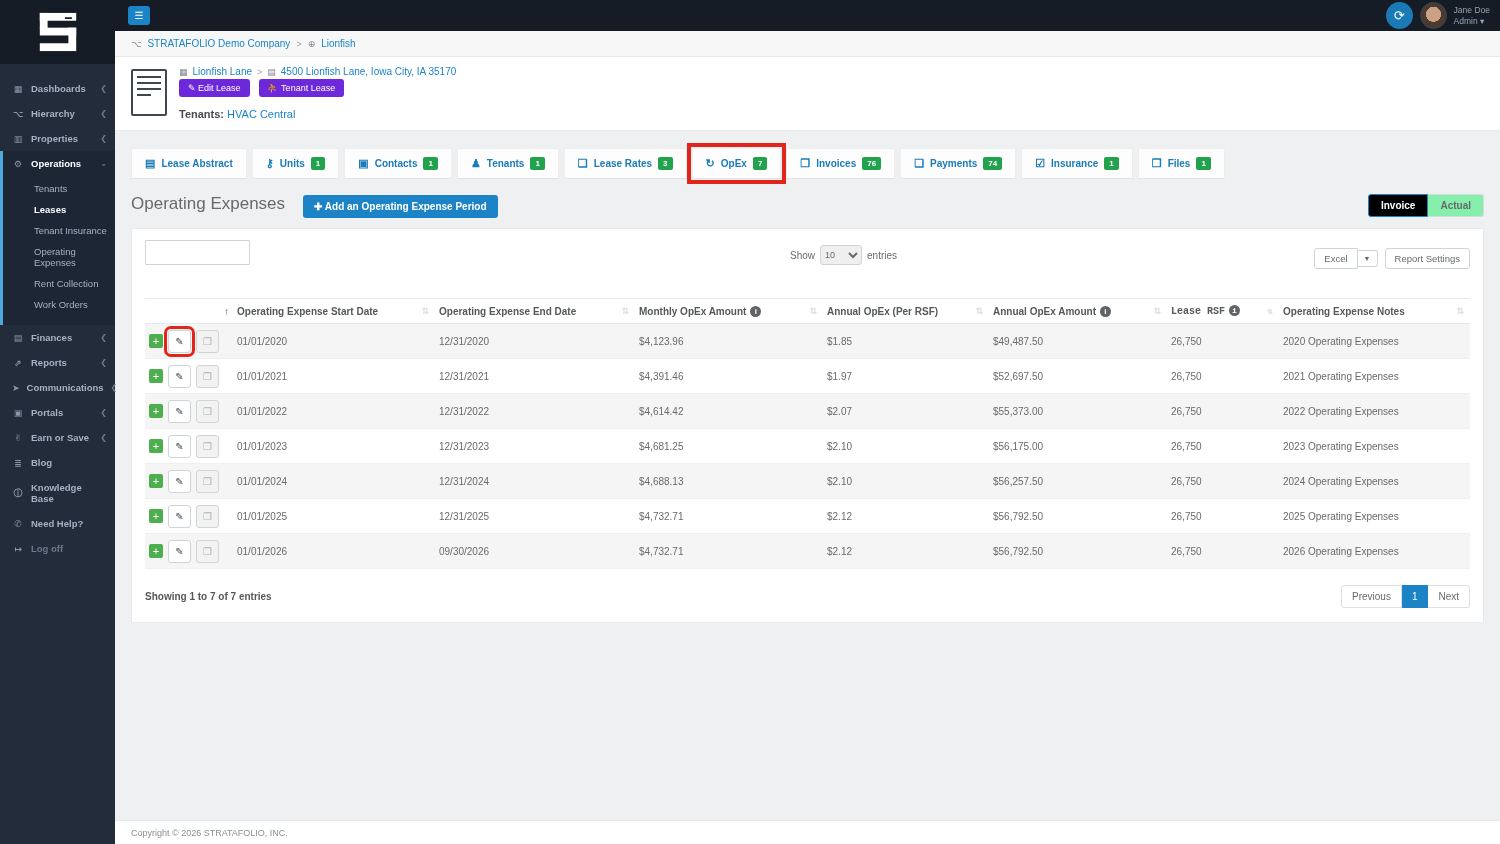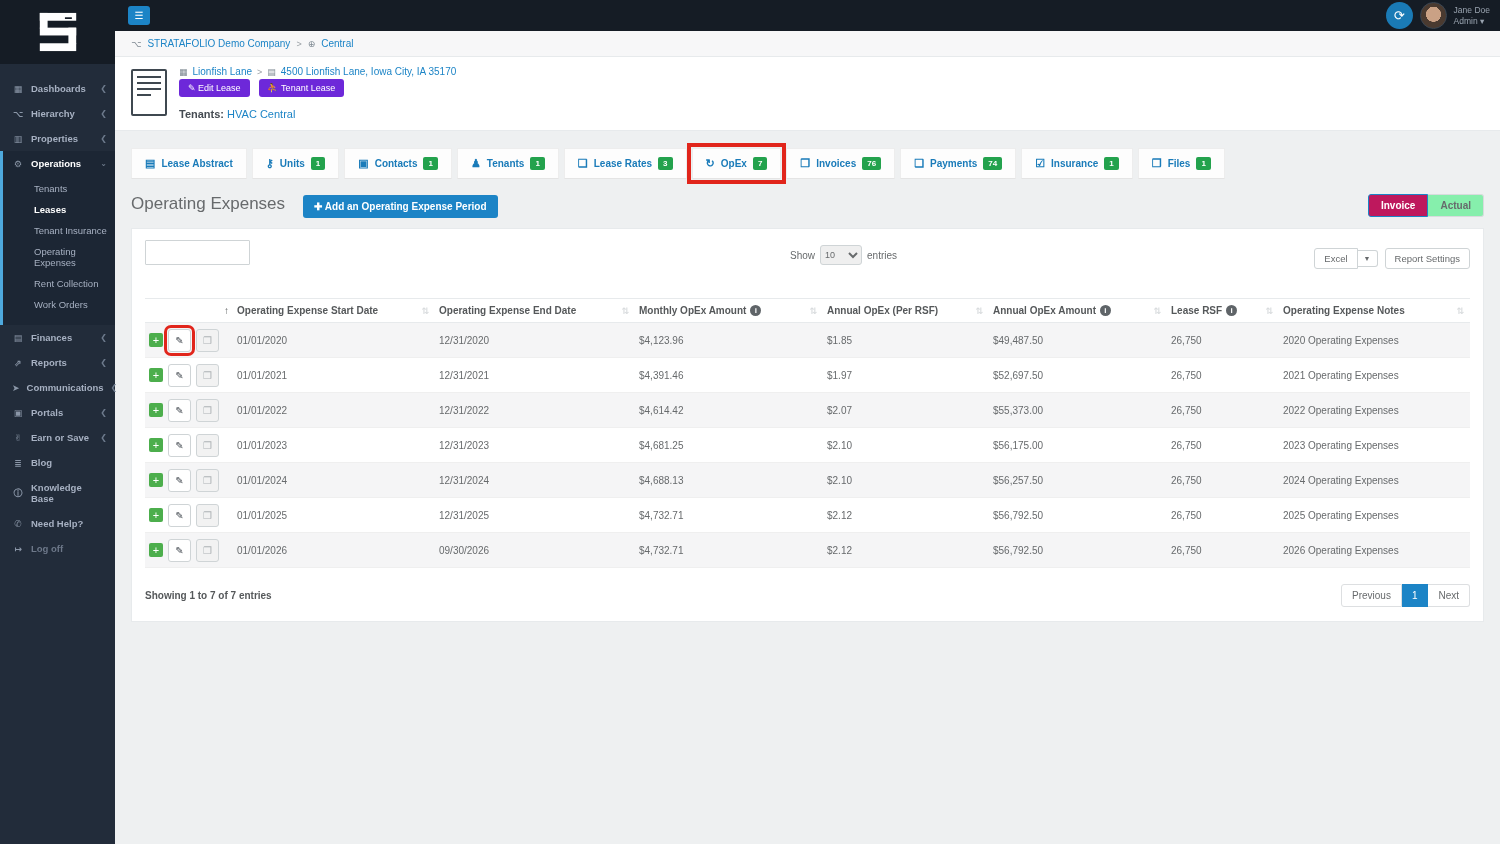--- a/index.html
+++ b/index.html
@@ -68,21 +68,21 @@
   .tab .t-ico { font-size:11px; color:#1a7bb9; }
   .badge { background:#23a24d; color:#fff; font-size:8px; font-weight:bold; padding:2px 5px; border-radius:2px; }
   .tab.hl { outline:4px solid #e1251b; outline-offset:1px; }
 
   .opex-headrow { display:flex; align-items:flex-start; margin-top:15px; }
   .opex-title { font-size:17px; color:#676a6c; font-weight:normal; }
   .add-btn { margin-left:18px; margin-top:1px; background:#1c84c6; color:#fff; border:none; border-radius:3px;
              font-size:10px; font-weight:bold; padding:6px 11px; cursor:pointer; }
   .toggle { margin-left:auto; display:flex; }
   .toggle button { font-size:10px; font-weight:bold; padding:5px 12px; border:1px solid #d8dbdd; cursor:pointer; }
-  .toggle .on { background:#be185d; color:#fff; border-color:#1c84c6; border-radius:3px 0 0 3px; }
+  .toggle .on { background:#000000; color:#fff; border-color:#1c84c6; border-radius:3px 0 0 3px; }
   .toggle .off { background:#86efac; color:#676a6c; border-left:none; border-radius:0 3px 3px 0; }
 
   
   .card { background:#fff; border:1px solid #e7eaec; margin-top:10px; padding:11px 13px 14px 13px; position:relative; }
   .toolbar { position:relative; height:40px; }
   .search-input { width:105px; height:25px; border:1px solid #cfd4d6; border-radius:1px; padding:0 6px; font-size:10px; }
   .show-entries { position:absolute; left:645px; top:5px; font-size:10px; display:flex; align-items:center; gap:5px; }
   .show-entries select { width:42px; height:20px; font-size:9px; border:1px solid #cfd4d6; border-radius:3px; color:#676a6c; }
   .export-group { position:absolute; right:0; top:8px; display:flex; align-items:center; }
   .x-btn { background:#fff; border:1px solid #cfd4d6; font-size:9.5px; color:#676a6c; padding:4px 9px; cursor:pointer; }
@@ -223,21 +223,21 @@
           <div>Admin ▾</div>
         </div>
       </div>
     </div>
 
     <div class="crumb-bar">
       <span class="crumb-ico">⌥</span>
       <span class="crumb-link">STRATAFOLIO Demo Company</span>
       <span class="crumb-sep">&gt;</span>
       <span class="crumb-ico">⊕</span>
-      <span class="crumb-link">Central</span>
+      <span class="crumb-link">Lionfish</span>
     </div>
 
     <div class="lease-header">
       <div class="doc-badge">
           <i></i>
           <i></i>
           <i></i>
           <i class="short"></i>
         </div>
       <div class="lh-left">
@@ -340,21 +340,21 @@
           <thead id="opex-thead">
               <tr>
                 <th style="width: 88px;">
                   <span class="sort-up" style="float:right">↑</span>
                 </th>
                 <th style="width: 202px;"><span>Operating Expense Start Date</span><span class="sort">⇅</span></th>
                 <th style="width: 200px;"><span>Operating Expense End Date</span><span class="sort">⇅</span></th>
                 <th style="width: 188px;"><span>Monthly OpEx Amount</span><i class="info-ico">i</i><span class="sort">⇅</span></th>
                 <th style="width: 166px;"><span>Annual OpEx (Per RSF)</span><span class="sort">⇅</span></th>
                 <th style="width: 178px;"><span>Annual OpEx Amount</span><i class="info-ico">i</i><span class="sort">⇅</span></th>
-                <th style="width: 112px;"><span>Lease RSF</span><i class="info-ico">i</i><span class="sort">⇅</span></th>
+                <th style="width: 112px; font-family: Liberation Mono, monospace;"><span>Lease RSF</span><i class="info-ico">i</i><span class="sort">⇅</span></th>
                 <th><span>Operating Expense Notes</span><span class="sort">⇅</span></th>
               </tr>
             </thead>
           <tbody id="opex-tbody">
               <tr class="odd">
                 <td>
                   <div class="row-controls">
                     <button class="plus-btn">+</button>
                     <button class="mini-btn hl"><span>✎</span></button>
                     <button class="mini-btn disabled"><span>❐</span></button>
@@ -471,14 +471,17 @@
           <span class="showing">Showing 1 to 7 of 7 entries</span>
           <div class="pager">
             <button class="pg prev">Previous</button>
             <button class="pg cur">1</button>
             <button class="pg next">Next</button>
           </div>
         </div>
       </div>
     </div>
 
+    <div class="page-footer">
+      <span>Copyright © 2026 STRATAFOLIO, INC.</span>
+    </div>
   </div>
 </div>
 
 </body></html>

